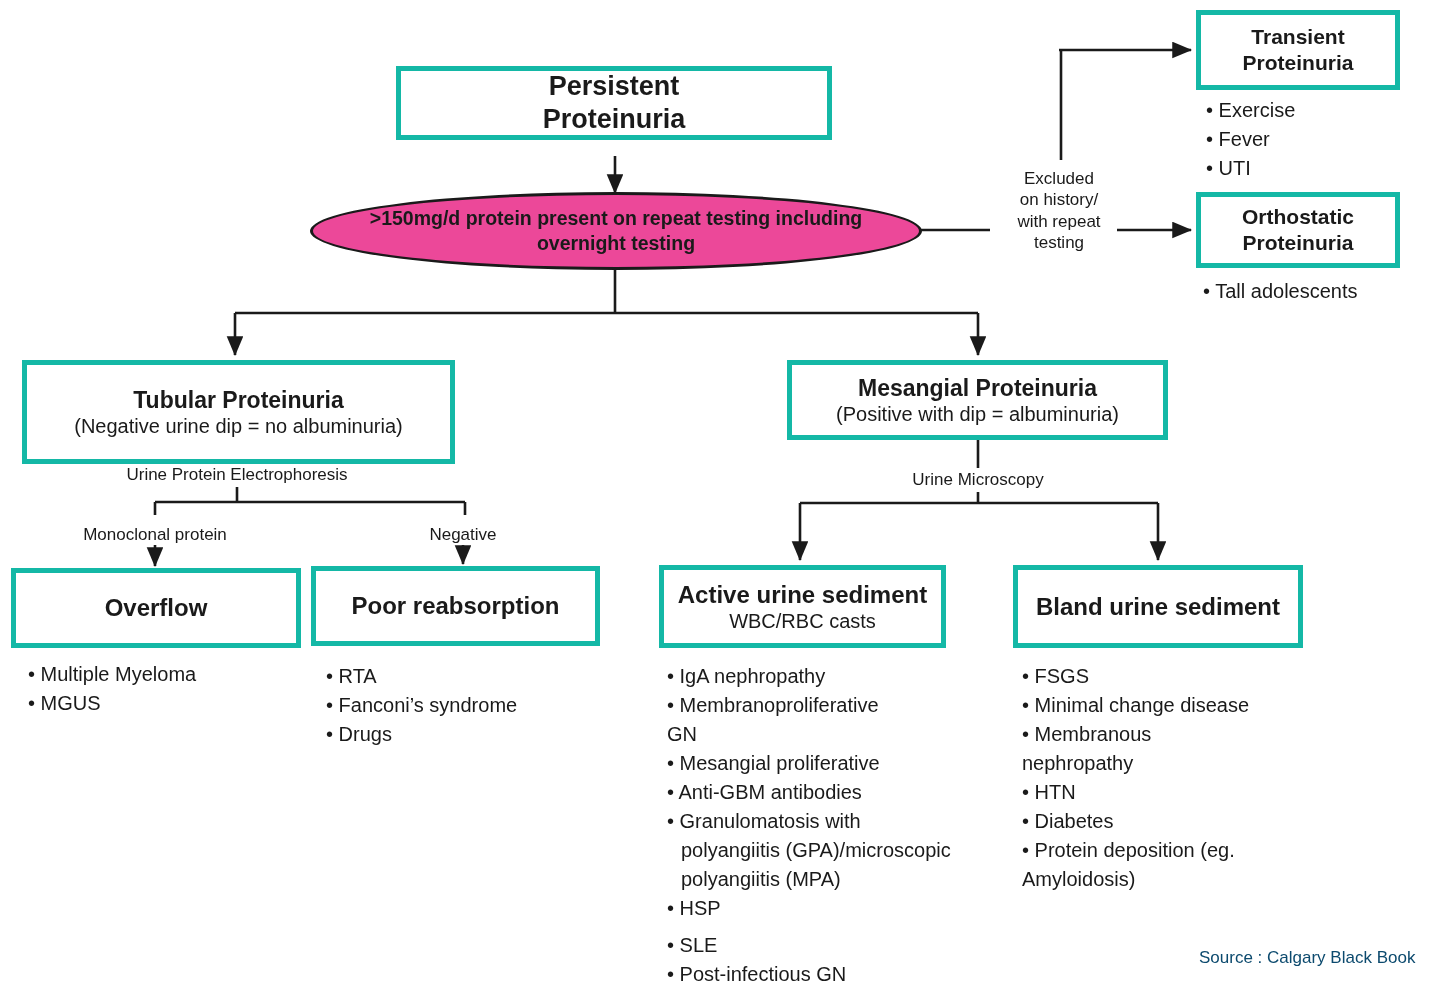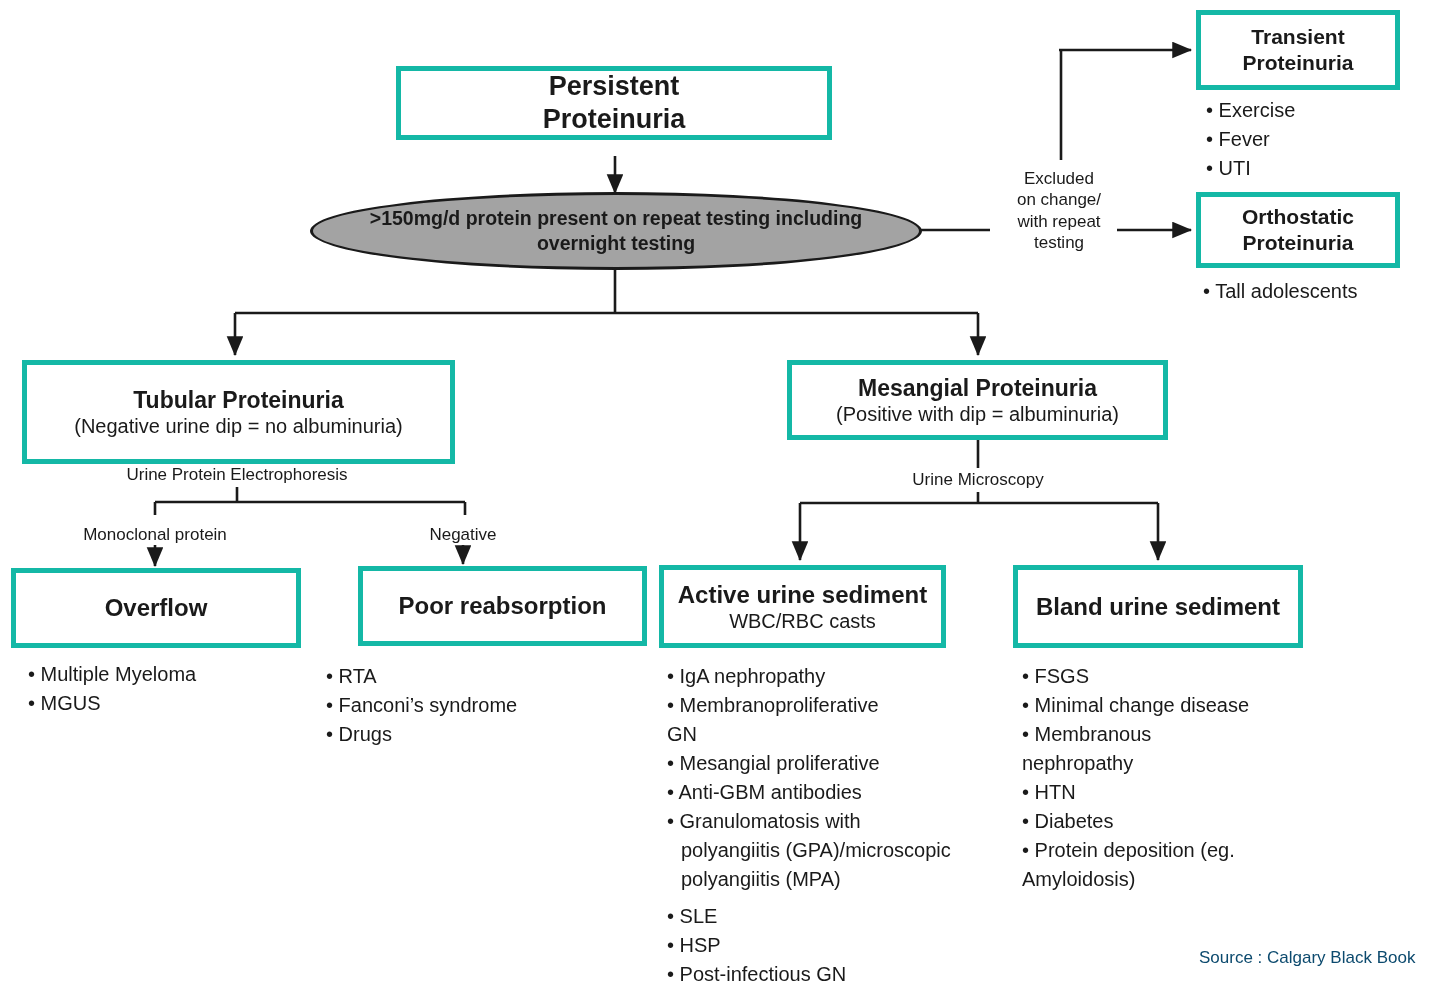--- a/index.html
+++ b/index.html
@@ -31,21 +31,21 @@
     display: flex;
     flex-direction: column;
     align-items: center;
     justify-content: center;
     text-align: center;
     line-height: 1.22;
   }
   .ellipse {
     position: absolute;
     border: 3px solid #1a1a1a;
-    background: #a3a3a3;
+    background: #ec4899;
     box-sizing: border-box;
     border-radius: 50% / 50%;
     display: flex;
     align-items: center;
     justify-content: center;
     text-align: center;
     line-height: 1.28;
   }
   .title-bold {
     font-weight: bold;
@@ -148,21 +148,21 @@
 
   <div class="box" style="left:1196px; top:192px; width:204px; height:76px; font-size:21px;">
     <span class="title-bold" style="white-space:pre-line;">Orthostatic
 Proteinuria</span>
   </div>
   <div class="bullets" style="left:1203px; top:277px; width:240px; font-size:20px;">
     <span class="bl">• Tall adolescents</span>
   </div>
 
   <div class="label" style="left:1000px; top:168px; width:118px; font-size:17px;">Excluded
-on change/
+on history/
 with repeat
 testing</div>
 
   <div class="box" style="left:22px; top:360px; width:433px; height:104px;">
     <span class="title-bold" style="font-size:23px;">Tubular Proteinuria</span>
     <span class="sub-reg" style="font-size:20px;">(Negative urine dip = no albuminuria)</span>
   </div>
 
   <div class="label" style="left:97px; top:464px; width:280px; font-size:17px;">Urine Protein Electrophoresis</div>
 
@@ -171,21 +171,21 @@
   <div class="label" style="left:400px; top:524px; width:126px; font-size:17px;">Negative</div>
 
   <div class="box" style="left:11px; top:568px; width:290px; height:80px; font-size:24px;">
     <span class="title-bold">Overflow</span>
   </div>
   <div class="bullets" style="left:28px; top:660px; width:280px; font-size:20px;">
     <span class="bl">• Multiple Myeloma</span>
     <span class="bl">• MGUS</span>
   </div>
 
-  <div class="box" style="left:311px; top:566px; width:289px; height:80px; font-size:24px;margin-left:47px;">
+  <div class="box" style="left:311px; top:566px; width:289px; height:80px; font-size:24px;">
     <span class="title-bold">Poor reabsorption</span>
   </div>
   <div class="bullets" style="left:326px; top:662px; width:280px; font-size:20px;">
     <span class="bl">• RTA</span>
     <span class="bl">• Fanconi’s syndrome</span>
     <span class="bl">• Drugs</span>
   </div>
 
   <div class="box" style="left:787px; top:360px; width:381px; height:80px;">
     <span class="title-bold" style="font-size:23px;">Mesangial Proteinuria</span>
@@ -200,22 +200,22 @@
   </div>
   <div class="bullets" style="left:667px; top:662px; width:340px; font-size:20px;">
     <span class="bl">• IgA nephropathy</span>
     <span class="bl">• Membranoproliferative</span>
     <span class="bl nohang">GN</span>
     <span class="bl">• Mesangial proliferative</span>
     <span class="bl">• Anti-GBM antibodies</span>
     <span class="bl">• Granulomatosis with</span>
     <span class="bl cont">polyangiitis (GPA)/microscopic</span>
     <span class="bl cont">polyangiitis (MPA)</span>
+    <span class="bl">• HSP</span>
     <span class="bl" style="display:block; margin-top:8px;">• SLE</span>
-    <span class="bl">• HSP</span>
     <span class="bl">• Post-infectious GN</span>
   </div>
 
   <div class="box" style="left:1013px; top:565px; width:290px; height:83px; font-size:24px;">
     <span class="title-bold">Bland urine sediment</span>
   </div>
   <div class="bullets" style="left:1022px; top:662px; width:330px; font-size:20px;">
     <span class="bl">• FSGS</span>
     <span class="bl">• Minimal change disease</span>
     <span class="bl">• Membranous</span>

